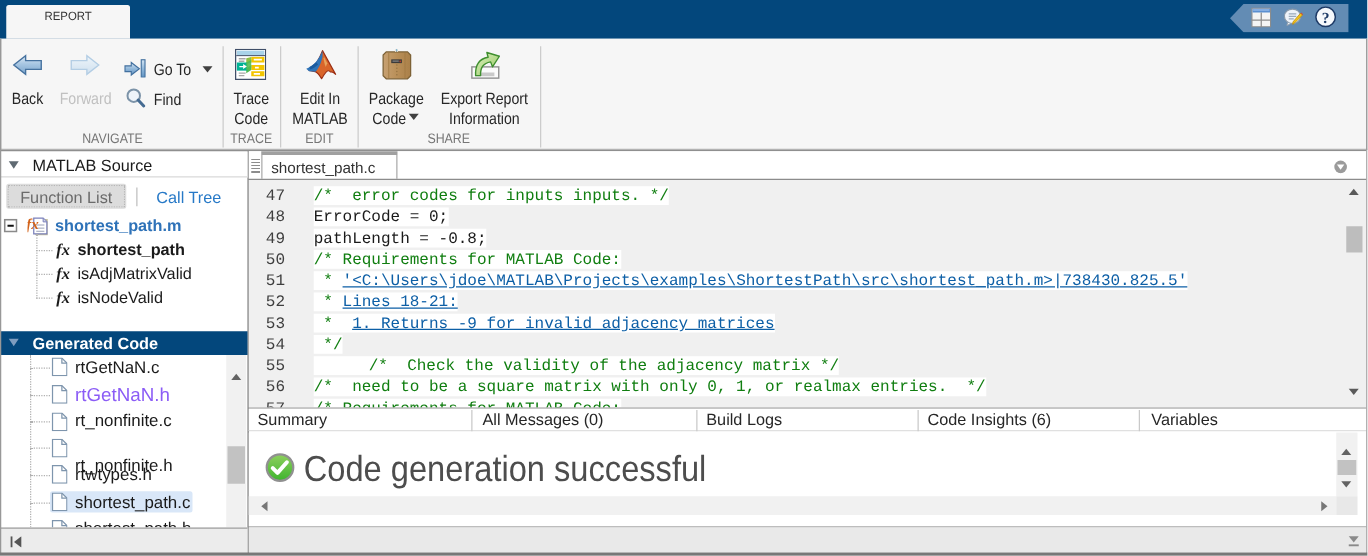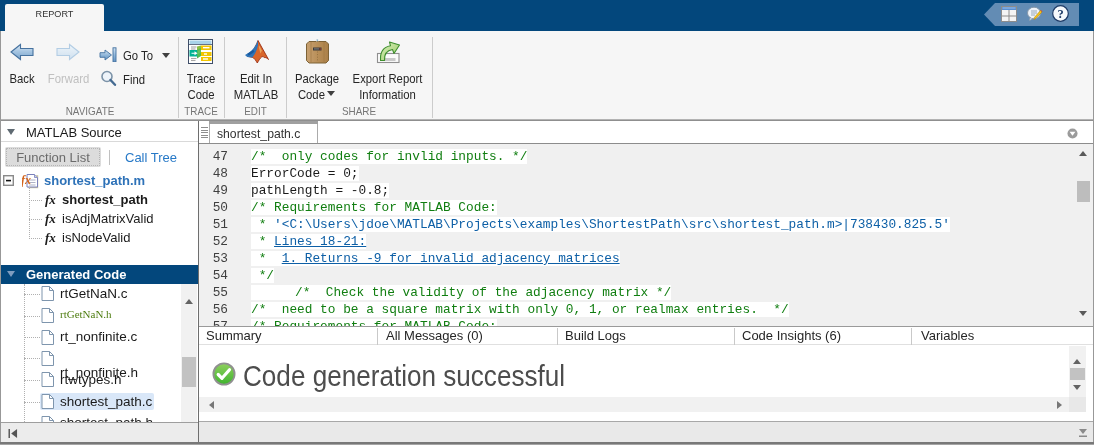--- a/index.html
+++ b/index.html
@@ -208,21 +208,21 @@
   <svg class="abs" style="left:41px;top:2px;" width="13" height="15" viewBox="0 0 13 15">
       <path d="M1 0.5 L8.5 0.5 L12.5 4.5 L12.5 14.5 L1 14.5 Z" fill="#fff" stroke="#7e95ad"></path>
       <path d="M8.5 0.5 L8.5 4.5 L12.5 4.5" fill="none" stroke="#7e95ad"></path>
     </svg>
   <div class="abs" style="left:60px;top:2px;font-size:13.5px;color:#1a1a1a;">rtGetNaN.c</div>
   <div class="abs" style="left:24px;top:32px;width:16px;height:1px;border-top:1px dotted #b0b0b0;"></div>
   <svg class="abs" style="left:41px;top:24px;" width="13" height="15" viewBox="0 0 13 15">
       <path d="M1 0.5 L8.5 0.5 L12.5 4.5 L12.5 14.5 L1 14.5 Z" fill="#fff" stroke="#7e95ad"></path>
       <path d="M8.5 0.5 L8.5 4.5 L12.5 4.5" fill="none" stroke="#7e95ad"></path>
     </svg>
-  <div class="abs" style="left:60px;top:23.7px;font-size:11px;color:#4d7c0f;font-family:Liberation Serif, serif;">rtGetNaN.h</div>
+  <div class="abs" style="left:60px;top:23.7px;font-size:15px;color:#8b5cf6;">rtGetNaN.h</div>
   <div class="abs" style="left:24px;top:53px;width:16px;height:1px;border-top:1px dotted #b0b0b0;"></div>
   <svg class="abs" style="left:41px;top:46px;" width="13" height="15" viewBox="0 0 13 15">
       <path d="M1 0.5 L8.5 0.5 L12.5 4.5 L12.5 14.5 L1 14.5 Z" fill="#fff" stroke="#7e95ad"></path>
       <path d="M8.5 0.5 L8.5 4.5 L12.5 4.5" fill="none" stroke="#7e95ad"></path>
     </svg>
   <div class="abs" style="left:60px;top:45.3px;font-size:13.5px;color:#1a1a1a;">rt_nonfinite.c</div>
   <div class="abs" style="left:24px;top:74px;width:16px;height:1px;border-top:1px dotted #b0b0b0;"></div>
   <svg class="abs" style="left:41px;top:67px;" width="13" height="15" viewBox="0 0 13 15">
       <path d="M1 0.5 L8.5 0.5 L12.5 4.5 L12.5 14.5 L1 14.5 Z" fill="#fff" stroke="#7e95ad"></path>
       <path d="M8.5 0.5 L8.5 4.5 L12.5 4.5" fill="none" stroke="#7e95ad"></path>
@@ -272,25 +272,25 @@
 <div class="abs" style="left:209px;top:124px;width:109px;height:19px;background:#fff;border-left:1px solid #ababab;border-right:1px solid #ababab;"></div>
 <div class="abs" style="left:217px;top:127px;font-size:12.2px;color:#333;">shortest_path.c</div>
 <svg class="abs" style="left:1067px;top:128px;" width="11" height="11" viewBox="0 0 12 12">
   <circle cx="6" cy="6" r="5.5" fill="#9b9b9b"></circle>
   <polygon points="2.8,4 9.2,4 6,8.4" fill="#ffffff"></polygon>
 </svg>
 <div class="abs" style="left:199px;top:143px;width:894px;height:1px;background:#8c8c8c;"></div>
 
 <div class="abs" style="left:199px;top:144px;width:894px;height:182px;background:#f0f0f0;overflow:hidden;">
   <div class="abs mono" style="left:6px;top:4px;width:23px;text-align:right;font-size:12.8px;line-height:17px;color:#3f3f3f;">47<br>48<br>49<br>50<br>51<br>52<br>53<br>54<br>55<br>56<br>57</div>
-  <div class="abs mono" style="left:52px;top:4px;font-size:12.8px;line-height:17px;white-space:pre;color:#1a1a1a;"><span style="background:#fff;"><span style="color:#107e10;">/*  only codes for invlid inputs. */</span></span>
+  <div class="abs mono" style="left:52px;top:4px;font-size:12.8px;line-height:17px;white-space:pre;color:#1a1a1a;"><span style="background:#fff;"><span style="color:#107e10;">/*  error codes for inputs inputs. */</span></span>
 <span style="background:#fff;">ErrorCode = 0;</span>
 <span style="background:#fff;">pathLength = -0.8;</span>
 <span style="background:#fff;"><span style="color:#107e10;">/* Requirements for MATLAB Code:</span></span>
-<span style="background:#fff;"><span style="color:#107e10;"> * </span><span style="color:#0d5fa6;">'&lt;C:\Users\jdoe\MATLAB\Projects\examples\ShortestPath\src\shortest_path.m&gt;|738430.825.5'</span></span>
+<span style="background:#fff;"><span style="color:#107e10;"> * </span><span style="color:#0d5fa6;text-decoration:underline;">'&lt;C:\Users\jdoe\MATLAB\Projects\examples\ShortestPath\src\shortest_path.m&gt;|738430.825.5'</span></span>
 <span style="background:#fff;"><span style="color:#107e10;"> * </span><span style="color:#0d5fa6;text-decoration:underline;margin-top:48px;">Lines 18-21:</span></span>
 <span style="background:#fff;"><span style="color:#107e10;"> *  </span><span style="color:#0d5fa6;text-decoration:underline;">1. Returns -9 for invalid adjacency matrices</span></span>
 <span style="background:#fff;"><span style="color:#107e10;"> */</span></span>
 <span style="background:#fff;"><span style="color:#107e10;margin-left:44px;">/*  Check the validity of the adjacency matrix */</span></span>
 <span style="background:#fff;font-family:Liberation Mono, monospace;"><span style="color:#107e10;">/*  need to be a square matrix with only 0, 1, or realmax entries.  */</span></span>
 <span style="background:#fff;"><span style="color:#107e10;">/* Requirements for MATLAB Code:</span></span></div>
 </div>
 <div class="abs" style="left:1079px;top:151px;width:0;height:0;border-left:4px solid transparent;border-right:4px solid transparent;border-bottom:5px solid #5a5a5a;"></div>
 <div class="abs" style="left:1077px;top:181px;width:13px;height:21px;background:#bdbdbd;"></div>
 <div class="abs" style="left:1079px;top:311px;width:0;height:0;border-left:4px solid transparent;border-right:4px solid transparent;border-top:5px solid #5a5a5a;"></div>

